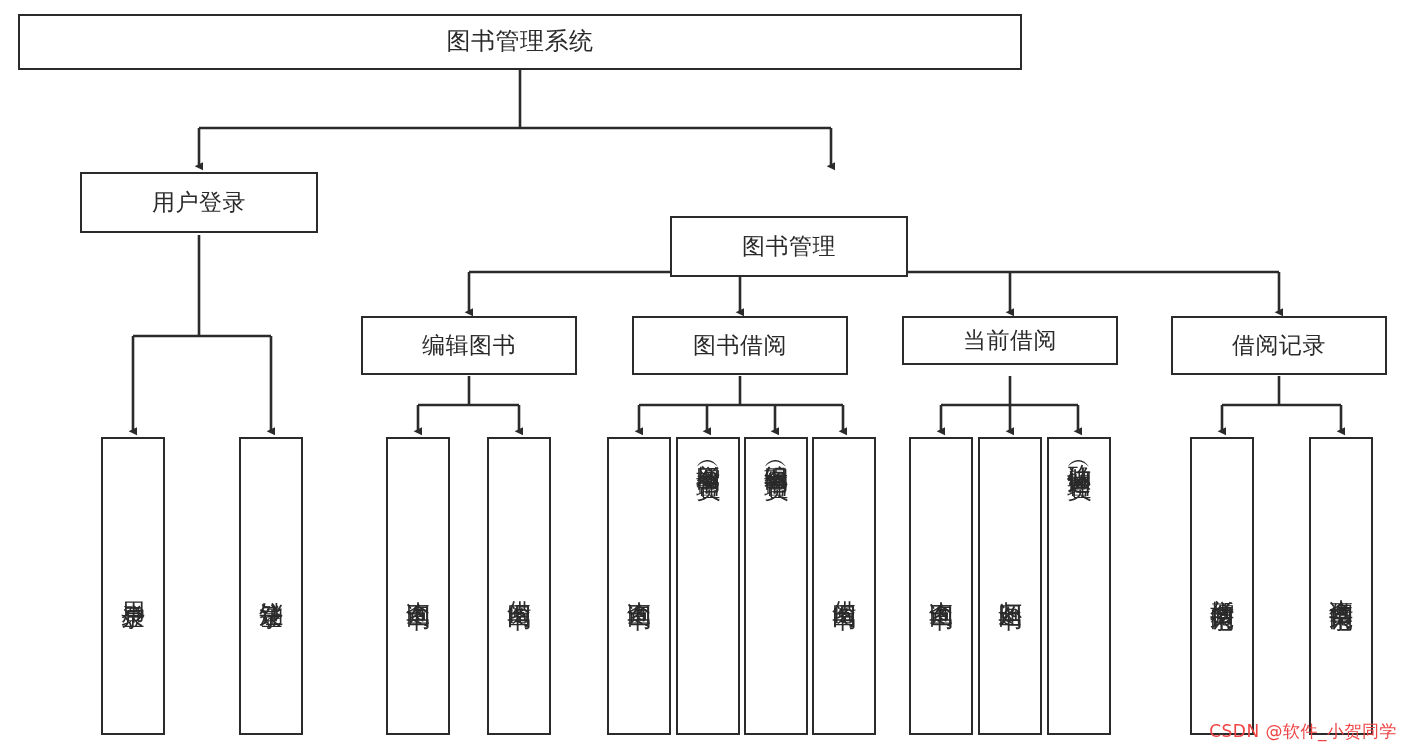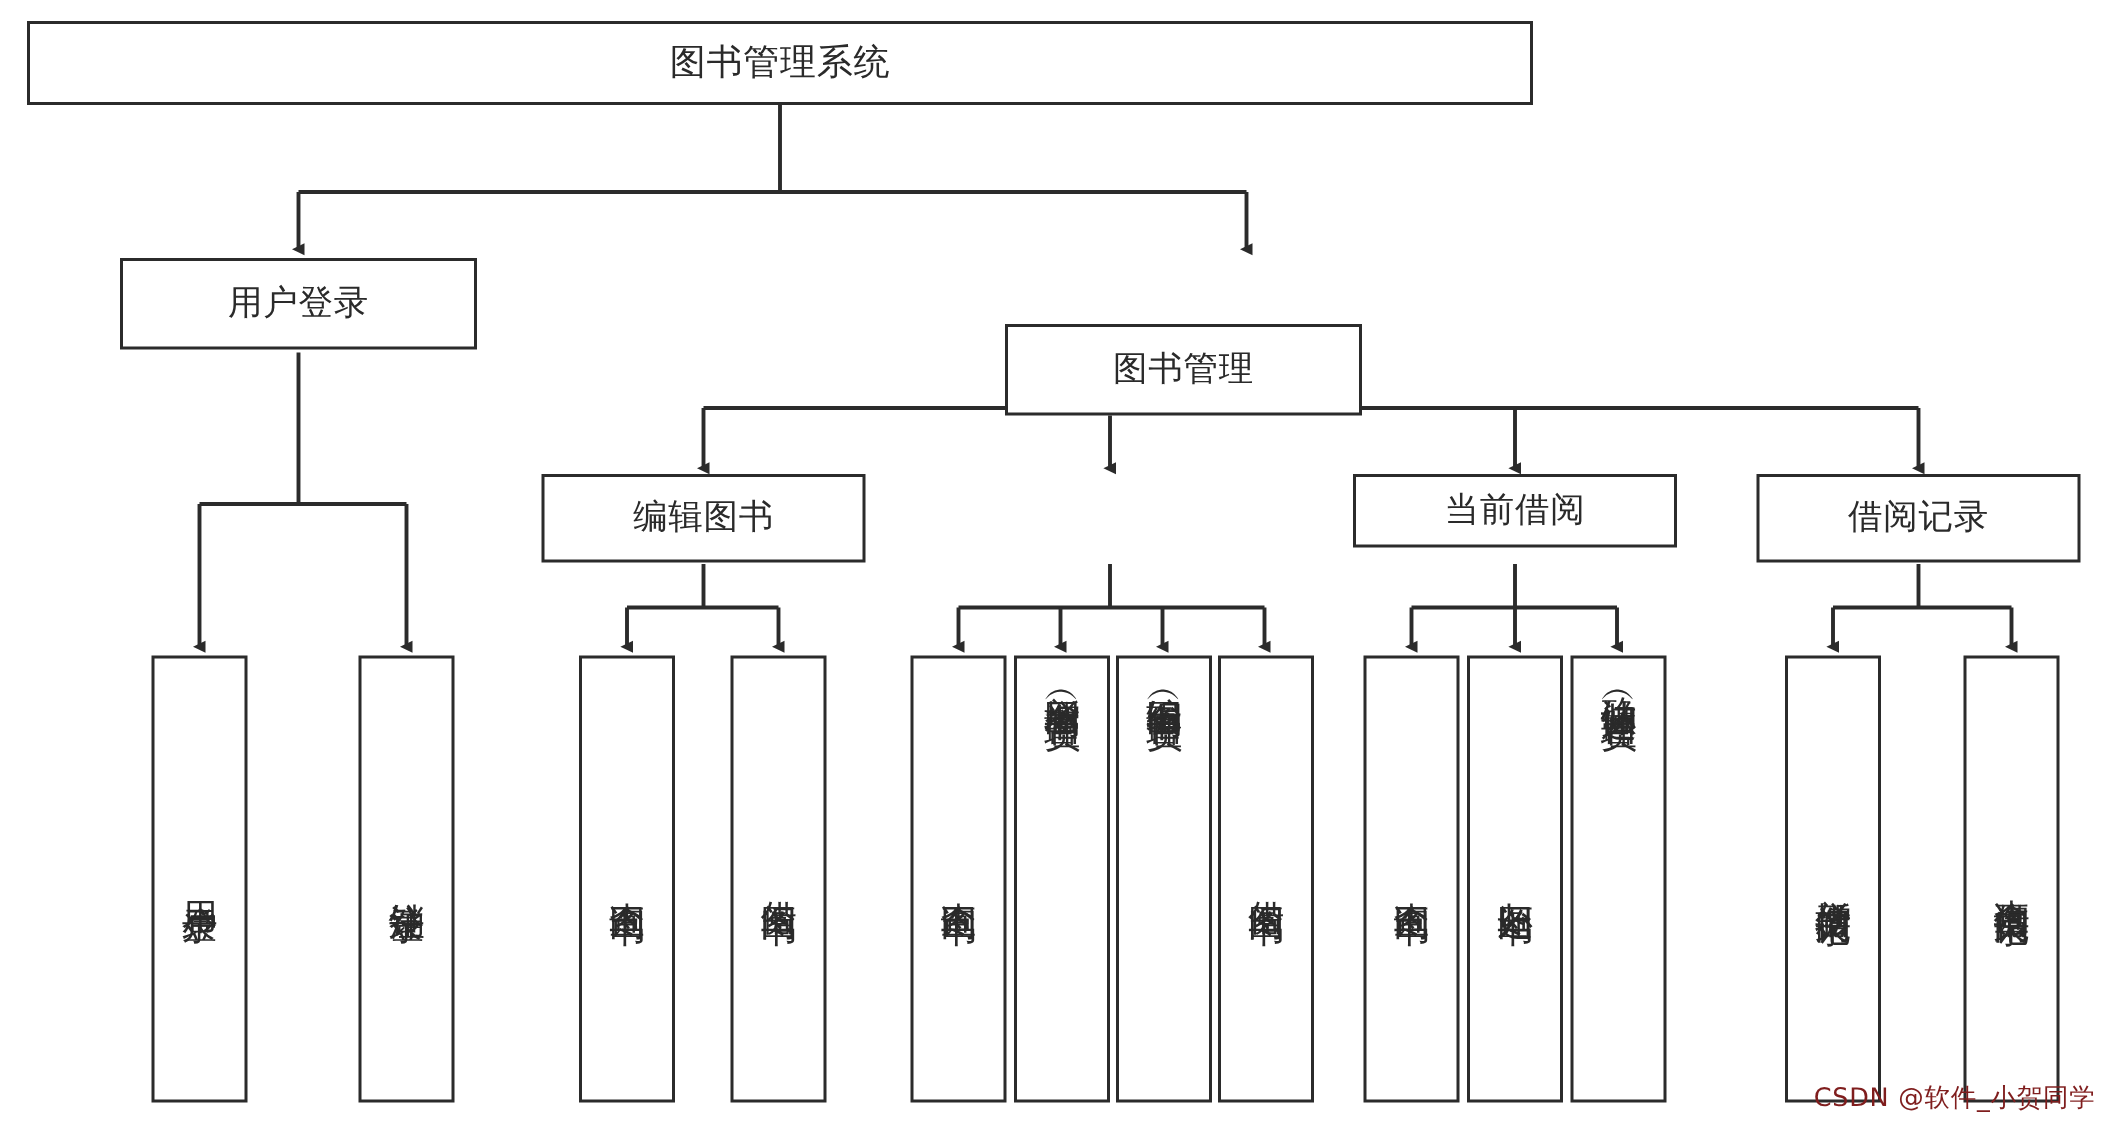--- a/index.html
+++ b/index.html
@@ -68,21 +68,21 @@
   }
   .node.vertical.center-text {
     align-items: center;
     padding-top: 0;
   }
   #watermark {
     position: absolute;
     right: 8px;
     bottom: 4px;
     font-size: 17px;
-    color: #7f1d1d;
+    color: #ef4444;
     letter-spacing: 0.5px;
     white-space: nowrap;
     font-family: "DejaVu Sans", "Liberation Sans", sans-serif;
   }
 </style>
 </head>
 <body>
 
 <div id="diagram-root">
 
@@ -143,20 +143,23 @@
   <div class="node horizontal" style="left:80px; top:172px; width:238px; height:61px;">
     <span class="label">用户登录</span>
   </div>
   <div class="node horizontal" style="left:670px; top:172px; width:238px; height:61px;margin-top:44px;">
     <span class="label">图书管理</span>
   </div>
 
   <div class="node horizontal" style="left:361px; top:316px; width:216px; height:59px;">
     <span class="label">编辑图书</span>
   </div>
+  <div class="node horizontal" style="left:632px; top:316px; width:216px; height:59px;">
+    <span class="label">图书借阅</span>
+  </div>
   <div class="node horizontal" style="left:902px; top:316px; width:216px; height:49px;">
     <span class="label">当前借阅</span>
   </div>
   <div class="node horizontal" style="left:1171px; top:316px; width:216px; height:59px;">
     <span class="label">借阅记录</span>
   </div>
 
   <div class="node vertical center-text" style="left:101px; top:437px; width:64px; height:298px;">
     <span class="label">用户登录</span>
   </div>

